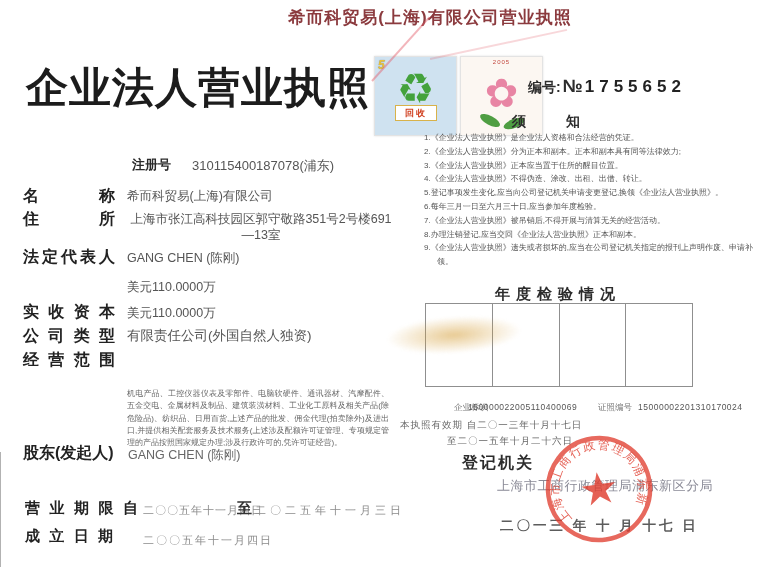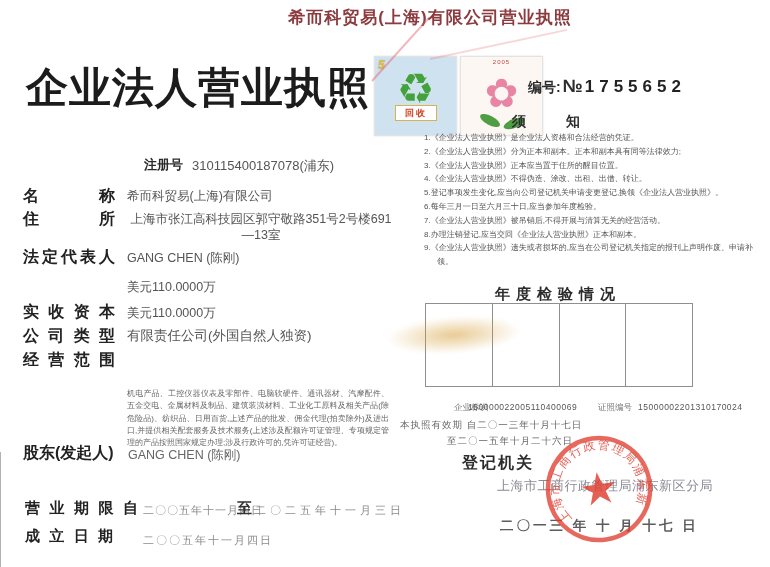--- a/index.html
+++ b/index.html
@@ -7,21 +7,21 @@
         font-family:"Liberation Sans","DejaVu Sans",sans-serif;color:#3c3c3c;}
 
   .doc-title{position:absolute;top:6px;left:0;width:770px;text-align:center;
              font-size:17px;font-weight:bold;letter-spacing:1px;}
 
   
   .main-heading{position:absolute;top:60px;left:26px;font-size:42px;font-weight:bold;
                 color:#1c1c1c;letter-spacing:1px;white-space:nowrap;}
   .sub-heading{position:absolute;top:126px;left:26px;width:330px;text-align:center;
                font-size:17px;font-weight:bold;letter-spacing:8px;color:#2a2a2a;}
-  .regno-label{position:absolute;top:156px;left:144px;font-size:13px;font-weight:bold;color:#2a2a2a;}
+  .regno-label{position:absolute;top:156px;left:132px;font-size:13px;font-weight:bold;color:#2a2a2a;}
   .regno-value{position:absolute;top:157px;left:192px;font-size:13px;color:#555;}
 
   .flabel{position:absolute;left:23px;width:92px;font-size:16px;font-weight:bold;color:#222;
           text-align:justify;text-align-last:justify;white-space:normal;}
   .fval{position:absolute;left:127px;width:268px;font-size:12.5px;color:#555;line-height:16px;}
   .fval.small{font-size:8px;line-height:12.3px;text-align:justify;color:#666;width:262px;}
 
   .sh-label{position:absolute;top:443px;left:23px;font-size:16px;font-weight:bold;color:#222;}
   .sh-value{position:absolute;top:447px;left:128px;font-size:12.5px;color:#666;}
 

